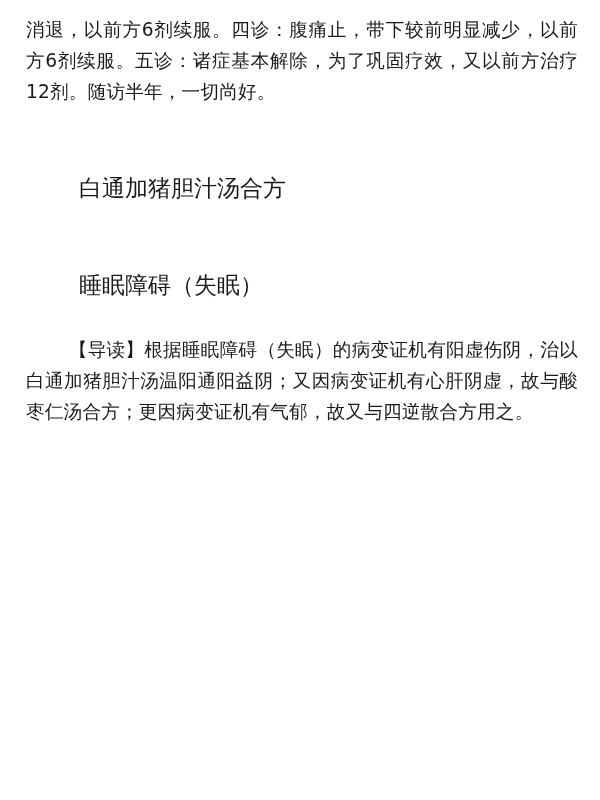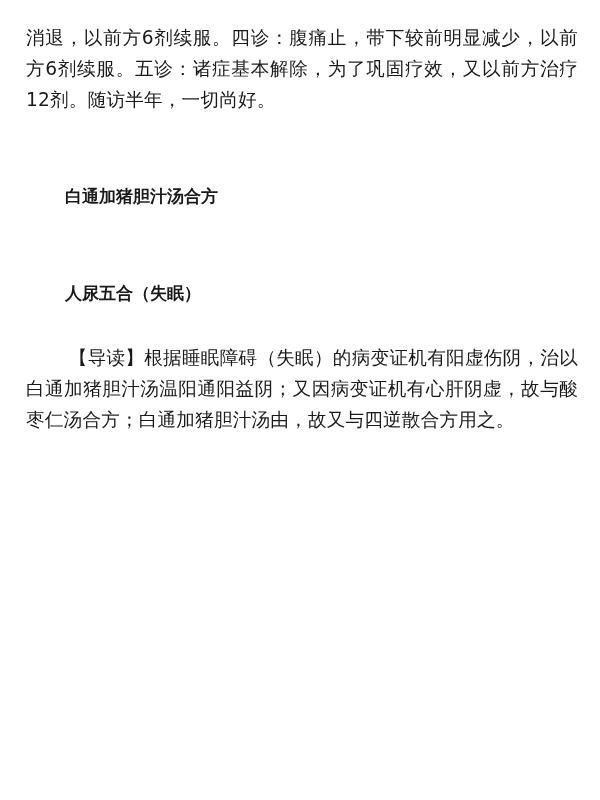--- a/index.html
+++ b/index.html
@@ -11,57 +11,56 @@
       width: 600px;
       height: 800px;
       overflow: hidden;
       position: relative;
       font-family: "DejaVu Sans", "Liberation Sans", sans-serif;
       color: #1a1a1a;
     }
     .page {
       position: absolute;
       left: 26px;
-      top: 22px;
+      top: 14px;
       width: 552px;
     }
     .para {
       font-size: 18.6px;
       line-height: 31px;
       margin: 0;
       text-align: justify;
       letter-spacing: 0.2px;
     }
     .para.indent {
       text-indent: 2.3em;
     }
     .gap {
       height: 33px;
     }
     .heading {
-      font-size: 17px;
+      font-size: 23px;
       line-height: 31px;
       margin: 0;
       padding-left: 2.3em;
-      font-weight: bold;
     }
   </style>
 </head>
 <body>
 
 <div class="page">
   <p class="para">消退，以前方6剂续服。四诊：腹痛止，带下较前明显减少，以前方6剂续服。五诊：诸症基本解除，为了巩固疗效，又以前方治疗12剂。随访半年，一切尚好。</p>
   <div class="gap"></div>
 
   <div class="gap"></div>
 
   <p class="heading">白通加猪胆汁汤合方</p>
   <div class="gap"></div>
 
   <div class="gap"></div>
 
-  <p class="heading">人尿五合（失眠）</p>
+  <p class="heading">睡眠障碍（失眠）</p>
   <div class="gap"></div>
 
-  <p class="para indent">【导读】根据睡眠障碍（失眠）的病变证机有阳虚伤阴，治以白通加猪胆汁汤温阳通阳益阴；又因病变证机有心肝阴虚，故与酸枣仁汤合方；白通加猪胆汁汤由，故又与四逆散合方用之。</p>
+  <p class="para indent">【导读】根据睡眠障碍（失眠）的病变证机有阳虚伤阴，治以白通加猪胆汁汤温阳通阳益阴；又因病变证机有心肝阴虚，故与酸枣仁汤合方；更因病变证机有气郁，故又与四逆散合方用之。</p>
   <div class="gap"></div>
 
 </div>
 
 </body></html>

